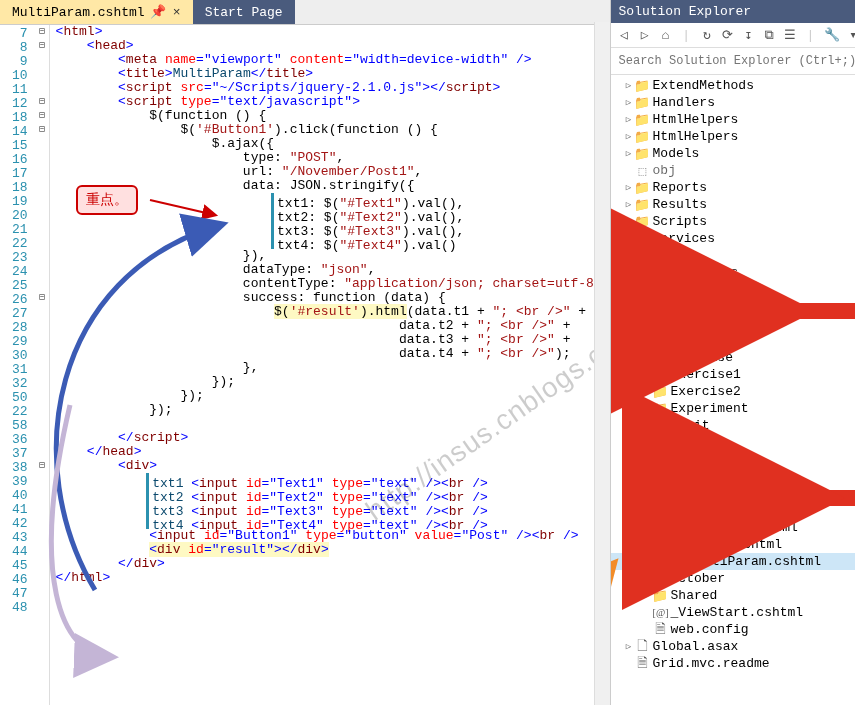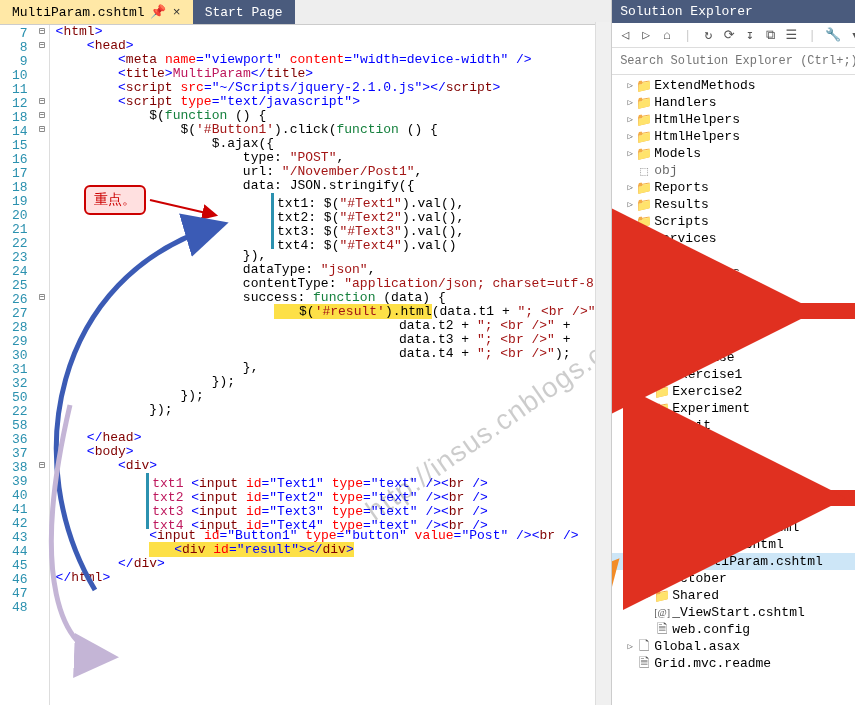--- a/index.html
+++ b/index.html
@@ -19,25 +19,25 @@
 .gutter div, .fold div, .codecol > div { height: 14px; line-height: 14px; white-space: pre; }
 .fold { width: 14px; background: #fff; border-right: 1px solid #ddd; }
 .fold div { text-align: center; color: #666; font-size: 10px; }
 .codecol { padding-left: 6px; position: relative; }
 
 
 .t-ang { color: #0000ff; }       
 .t-tag { color: #800000; }       
 .t-attr{ color: #ff0000; }       
 .t-str { color: #0000ff; }       
-.t-txt { color: #be185d; }
-.t-kw  { color: #15803d; }       
+.t-txt { color: #0c4a6e; }
+.t-kw  { color: #000000; }       
 .t-jtxt{ color: #000; }
 .t-jstr{ color: #a31515; }       
-.hl    { background: #fde047; padding-left: 25px; }  
+.hl    { background: #fef9c3; }  
 .bar   { border-left: 3px solid #2b91af; margin-left: -3px; padding-left: 3px; display: inline-block; height: 14px; }
 
 
 .solex { width: 256px; display: flex; flex-direction: column; background: #fff; font-family: "Segoe UI", sans-serif; font-size: 12px; }
 .solex-title { background: #4a5b7d; color: #fff; padding: 4px 8px; }
 .solex-tools { display: flex; gap: 6px; padding: 4px 6px; border-bottom: 1px solid #ddd; align-items: center; color: #555; }
 .solex-tools span { width: 16px; text-align: center; }
 .solex-search { padding: 2px 4px; border-bottom: 1px solid #ddd; }
 .solex-search input { width: 100%; border: none; outline: none; padding: 4px; color: #888; font-size: 12px; }
 .tree { flex: 1; overflow: auto; padding: 2px 0; }
@@ -184,35 +184,35 @@
         <div>                        <span class="t-jtxt">success: </span><span class="t-kw">function</span><span class="t-jtxt"> (data) {</span></div>
         <div>                            <span class="hl"><span class="t-jtxt">$(</span><span class="t-jstr">'#result'</span><span class="t-jtxt">).html</span></span><span class="t-jtxt">(data.t1 + </span><span class="t-jstr">"; &lt;br /&gt;"</span><span class="t-jtxt"> +</span></div>
         <div>                                            <span class="t-jtxt">data.t2 + </span><span class="t-jstr">"; &lt;br /&gt;"</span><span class="t-jtxt"> +</span></div>
         <div>                                            <span class="t-jtxt">data.t3 + </span><span class="t-jstr">"; &lt;br /&gt;"</span><span class="t-jtxt"> +</span></div>
         <div>                                            <span class="t-jtxt">data.t4 + </span><span class="t-jstr">"; &lt;br /&gt;"</span><span class="t-jtxt">);</span></div>
         <div>                        <span class="t-jtxt">},</span></div>
         <div>                    <span class="t-jtxt">});</span></div>
         <div>                <span class="t-jtxt">});</span></div>
         <div>            <span class="t-jtxt">});</span></div>
         <div></div>
+        <div>        <span class="t-ang">&lt;/</span><span class="t-tag">script</span><span class="t-ang">&gt;</span></div>
         <div>    <span class="t-ang">&lt;/</span><span class="t-tag">head</span><span class="t-ang">&gt;</span></div>
-        <div>    <span class="t-ang">&lt;</span><span class="t-tag">body</span><span class="t-ang">&gt;</span></div>
         <div>        <span class="t-ang">&lt;</span><span class="t-tag">div</span><span class="t-ang">&gt;</span></div>
         <div>            <span class="bar"></span><span class="t-txt">txt1 </span><span class="t-ang">&lt;</span><span class="t-tag">input</span> <span class="t-attr">id</span><span class="t-ang">=</span><span class="t-str">"Text1"</span> <span class="t-attr">type</span><span class="t-ang">=</span><span class="t-str">"text"</span> <span class="t-ang">/&gt;&lt;</span><span class="t-tag">br</span> <span class="t-ang">/&gt;</span></div>
         <div>            <span class="bar"></span><span class="t-txt">txt2 </span><span class="t-ang">&lt;</span><span class="t-tag">input</span> <span class="t-attr">id</span><span class="t-ang">=</span><span class="t-str">"Text2"</span> <span class="t-attr">type</span><span class="t-ang">=</span><span class="t-str">"text"</span> <span class="t-ang">/&gt;&lt;</span><span class="t-tag">br</span> <span class="t-ang">/&gt;</span></div>
         <div>            <span class="bar"></span><span class="t-txt">txt3 </span><span class="t-ang">&lt;</span><span class="t-tag">input</span> <span class="t-attr">id</span><span class="t-ang">=</span><span class="t-str">"Text3"</span> <span class="t-attr">type</span><span class="t-ang">=</span><span class="t-str">"text"</span> <span class="t-ang">/&gt;&lt;</span><span class="t-tag">br</span> <span class="t-ang">/&gt;</span></div>
         <div>            <span class="bar"></span><span class="t-txt">txt4 </span><span class="t-ang">&lt;</span><span class="t-tag">input</span> <span class="t-attr">id</span><span class="t-ang">=</span><span class="t-str">"Text4"</span> <span class="t-attr">type</span><span class="t-ang">=</span><span class="t-str">"text"</span> <span class="t-ang">/&gt;&lt;</span><span class="t-tag">br</span> <span class="t-ang">/&gt;</span></div>
         <div>            <span class="t-ang">&lt;</span><span class="t-tag">input</span> <span class="t-attr">id</span><span class="t-ang">=</span><span class="t-str">"Button1"</span> <span class="t-attr">type</span><span class="t-ang">=</span><span class="t-str">"button"</span> <span class="t-attr">value</span><span class="t-ang">=</span><span class="t-str">"Post"</span> <span class="t-ang">/&gt;&lt;</span><span class="t-tag">br</span> <span class="t-ang">/&gt;</span></div>
         <div>            <span class="hl"><span class="t-ang">&lt;</span><span class="t-tag">div</span> <span class="t-attr">id</span><span class="t-ang">=</span><span class="t-str">"result"</span><span class="t-ang">&gt;&lt;/</span><span class="t-tag">div</span><span class="t-ang">&gt;</span></span></div>
         <div>        <span class="t-ang">&lt;/</span><span class="t-tag">div</span><span class="t-ang">&gt;</span></div>
         <div><span class="t-ang">&lt;/</span><span class="t-tag">html</span><span class="t-ang">&gt;</span></div>
       </div>
 
     <div class="overlay">
-      <div class="callout" style="left:84px; top:160px;">重点。</div>
+      <div class="callout" style="left:76px; top:160px;">重点。</div>
       <svg width="100%" height="100%" style="position:absolute;inset:0">
 
         <defs>
           <marker id="ah-red" viewBox="0 0 10 10" refX="8" refY="5" markerWidth="8" markerHeight="8" orient="auto">
             <path d="M0,0 L10,5 L0,10 Z" fill="#cc0000"></path>
           </marker>
           <marker id="ah-blue" viewBox="0 0 10 10" refX="8" refY="5" markerWidth="9" markerHeight="9" orient="auto">
             <path d="M0,0 L10,5 L0,10 Z" fill="#3b5bb5"></path>
           </marker>
           <marker id="ah-lav" viewBox="0 0 10 10" refX="8" refY="5" markerWidth="9" markerHeight="9" orient="auto">

